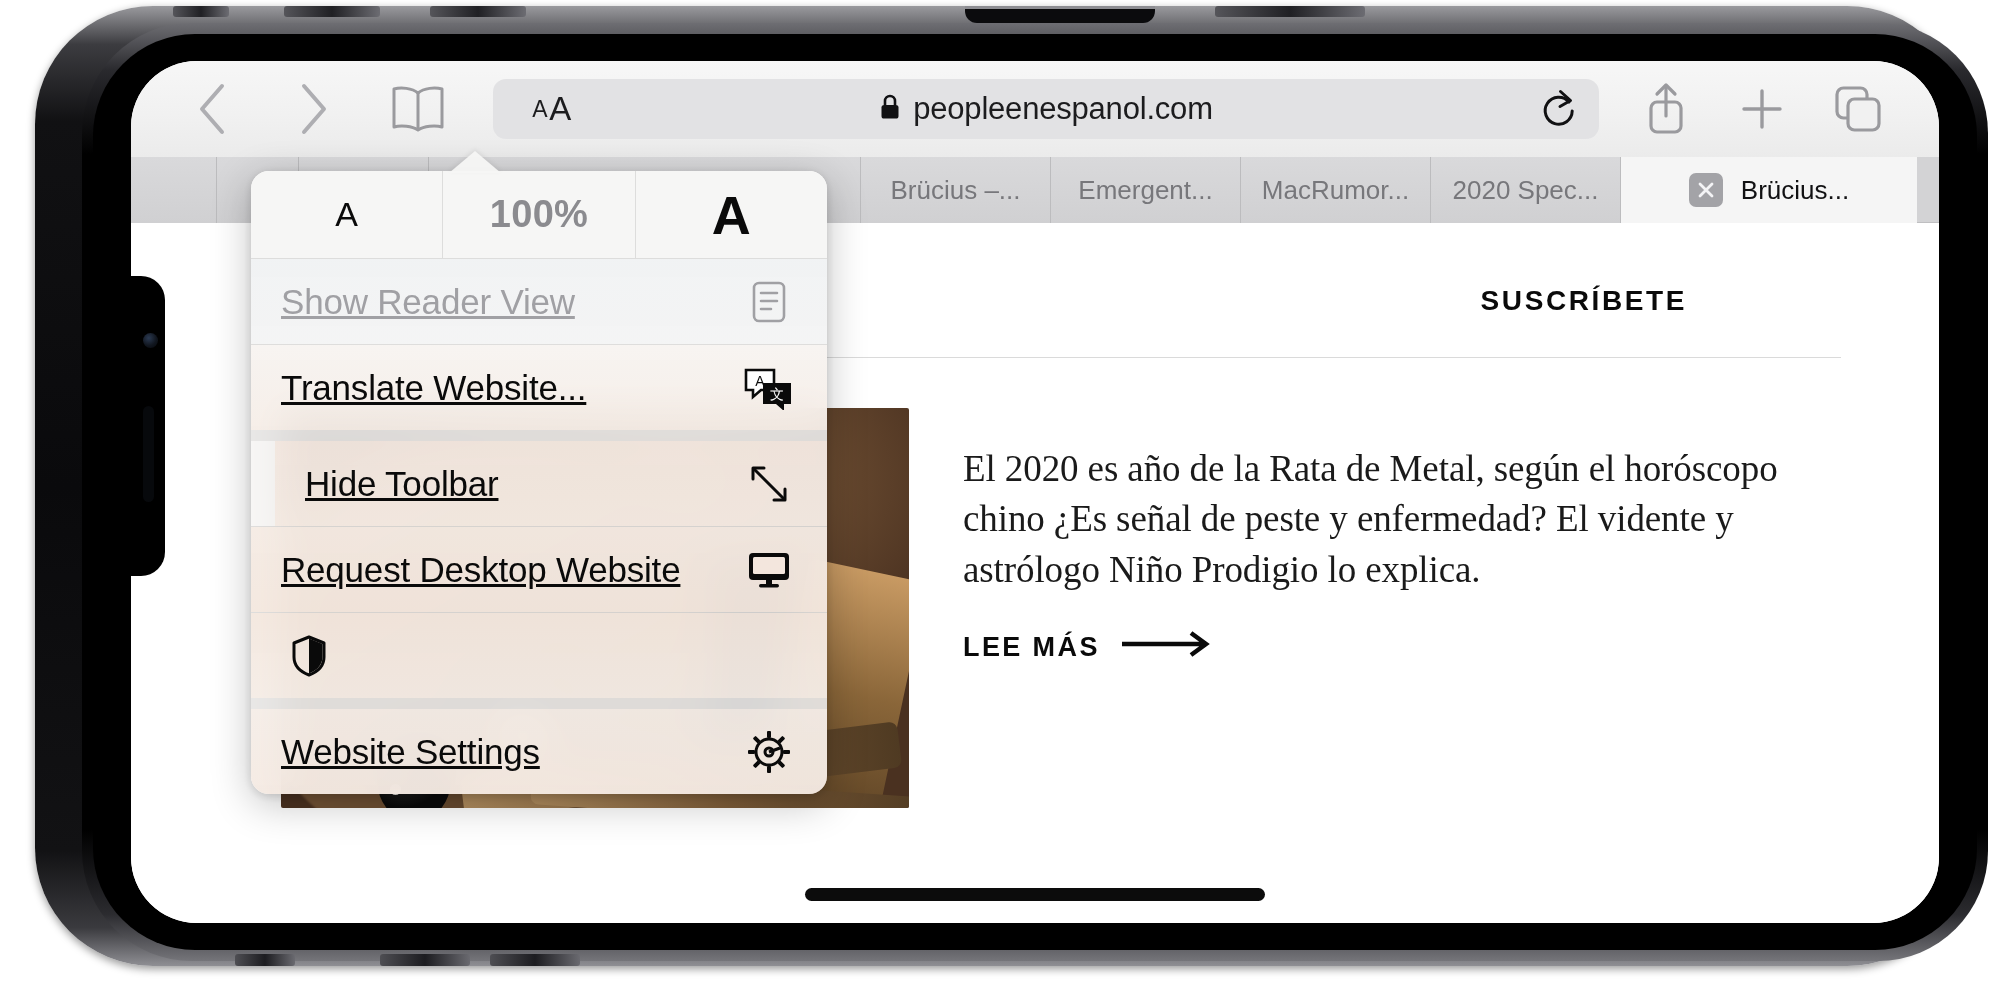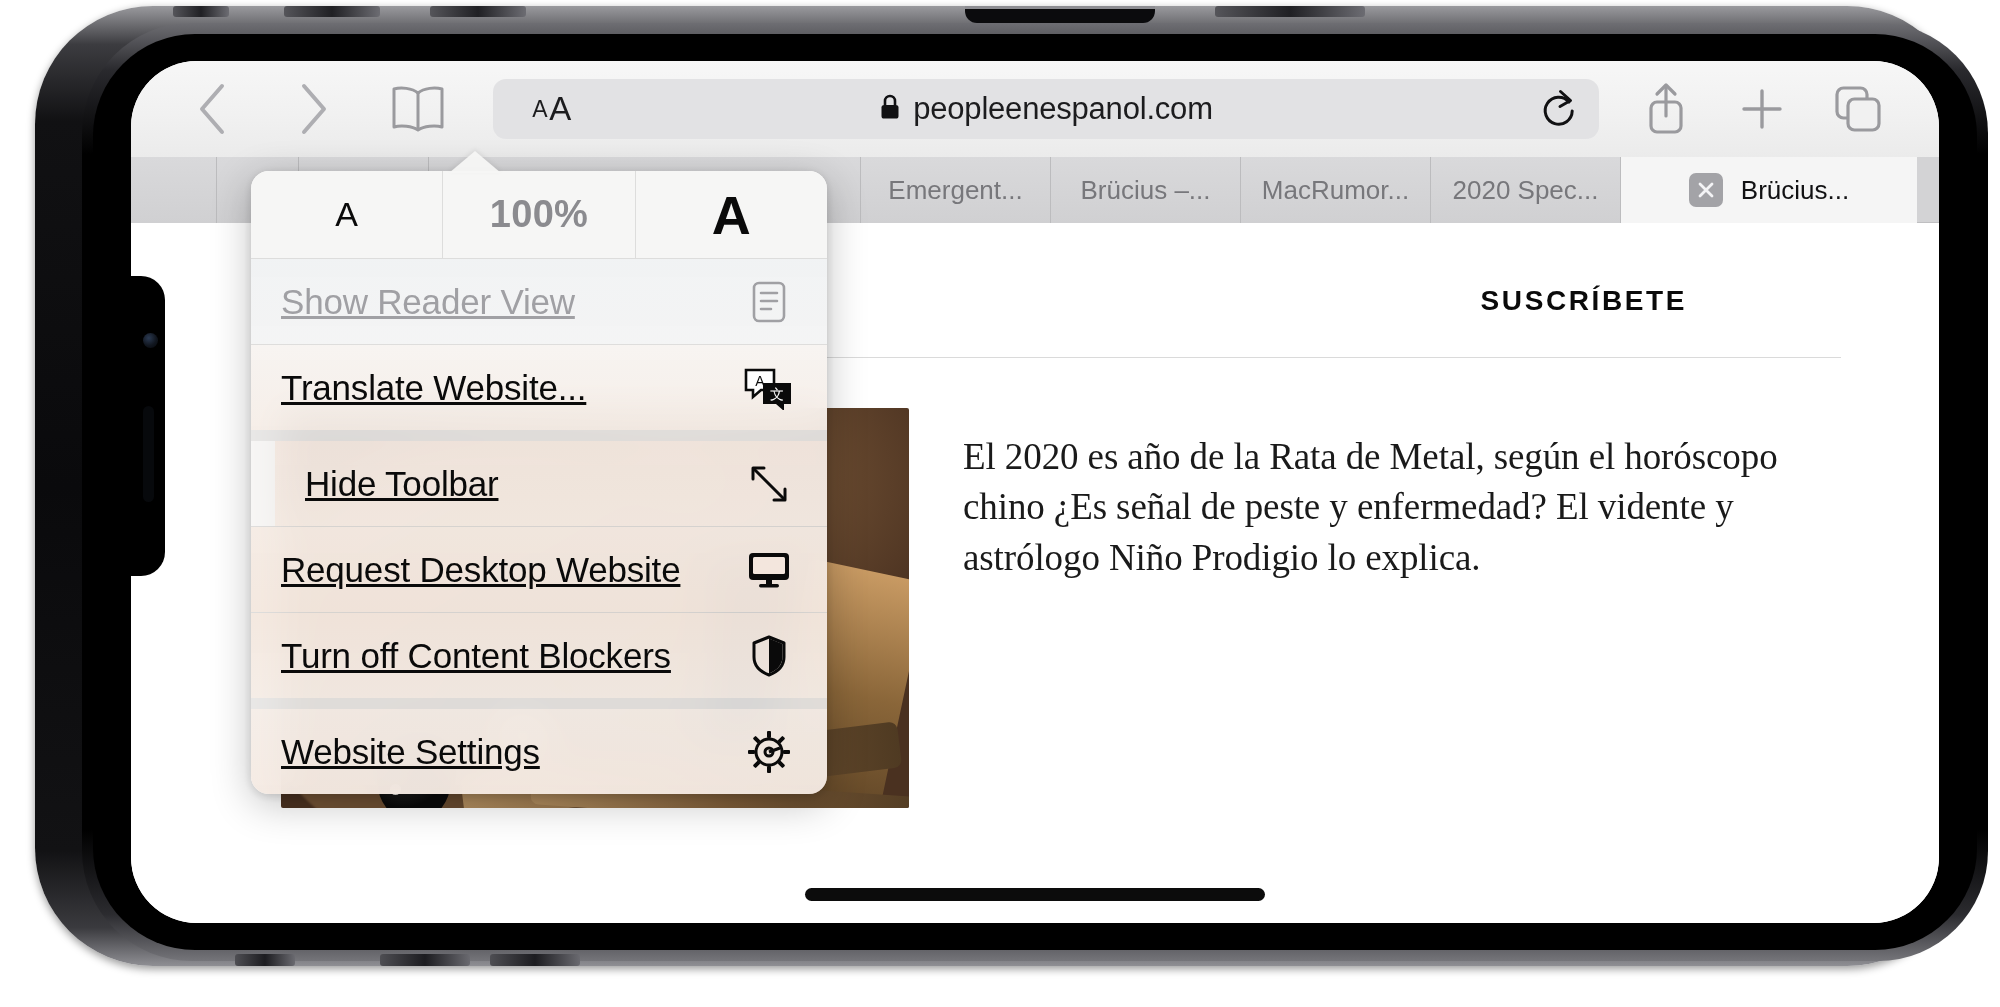--- a/index.html
+++ b/index.html
@@ -289,21 +289,21 @@
     font-weight: bold;
     line-height: 1.13;
     color: #0c0c0c;
     letter-spacing: -0.3px;
   }
   .art-body {
     font-family: "Liberation Serif", serif;
     font-size: 37px;
     line-height: 1.36;
     color: #1a1a1a;
-    margin-top: 22px;
+    margin-top: 34px;
     letter-spacing: -0.1px;
   }
   .lee-mas {
     margin-top: 36px;
     display: flex; align-items: center; gap: 22px;
     font-family: "Liberation Sans", sans-serif;
     font-size: 27px; font-weight: bold;
     letter-spacing: 2.4px;
     color: #0a0a0a;
   }
@@ -414,42 +414,50 @@
             <div class="mouse-ear"></div>
             <div class="mouse-eye"></div>
             <div class="twig t3"></div>
             <div class="twig t1"></div>
             <div class="twig t2"></div>
             <div class="paw"></div>
           </div>
 
           <div class="art-text">
             <p class="art-body">El 2020 es año de la Rata de Metal, según el horóscopo chino ¿Es señal de peste y enfermedad? El vidente y astrólogo Niño Prodigio lo explica.</p>
+            <div class="lee-mas">
+              <span>LEE MÁS</span>
+              <span>
+                <svg width="92" height="26" viewBox="0 0 92 26">
+                  <path d="M0 13 H82 M69 2 L84 13 L69 24" stroke="#0a0a0a" stroke-width="4.5" fill="none"></path>
+                </svg>
+              </span>
+            </div>
           </div>
         </div>
       </div>
 
       <div class="tabbar">
         <div class="tab" style="width:86px">
           <span class="tab-label"></span>
         </div>
         <div class="tab" style="width:82px">
           <span class="tab-label"></span>
         </div>
         <div class="tab partial" style="width:130px">
           <span class="tab-label">sm</span>
         </div>
         <div class="tab" style="width:432px">
           <span class="tab-label"></span>
         </div>
         <div class="tab" style="width:190px">
+          <span class="tab-label">Brücius –...</span>
+        </div>
+        <div class="tab" style="width:190px">
           <span class="tab-label">Emergent...</span>
-        </div>
-        <div class="tab" style="width:190px">
-          <span class="tab-label">Brücius –...</span>
         </div>
         <div class="tab" style="width:190px">
           <span class="tab-label">MacRumor...</span>
         </div>
         <div class="tab" style="width:190px">
           <span class="tab-label">2020 Spec...</span>
         </div>
         <div class="tab active" style="width:296px">
           <span class="tab-close">
             <svg width="20" height="20" viewBox="0 0 20 20">
@@ -578,21 +586,20 @@
               <rect x="3" y="4" width="40" height="27" rx="4" fill="#0a0a0a"></rect>
               <rect x="7" y="8" width="32" height="17" rx="1.5" fill="#f3e6dd"></rect>
               <rect x="20" y="31" width="6" height="5" fill="#0a0a0a"></rect>
               <rect x="13" y="35" width="20" height="3.4" rx="1.7" fill="#0a0a0a"></rect>
             </svg>
           </span>
         </div>
         <div class="mi-sep"></div>
 
         <div class="menu-item tint-c">
-          <span class="mi-label">Turn off Content Blockers</span>
           <span class="mi-icon">
             <svg width="38" height="44" viewBox="0 0 38 44">
               <path d="M19 3 L34 9 V23 C34 32 27 38 19 41 C11 38 4 32 4 23 V9 Z" fill="none" stroke="#0a0a0a" stroke-width="3" stroke-linejoin="round"></path>
               <path d="M19 4.5 L32.5 10 V23 C32.5 31 26.3 36.7 19 39.5 Z" fill="#0a0a0a"></path>
             </svg>
           </span>
         </div>
         <div class="mi-gap"></div>
 
         <div class="menu-item tint-d">

